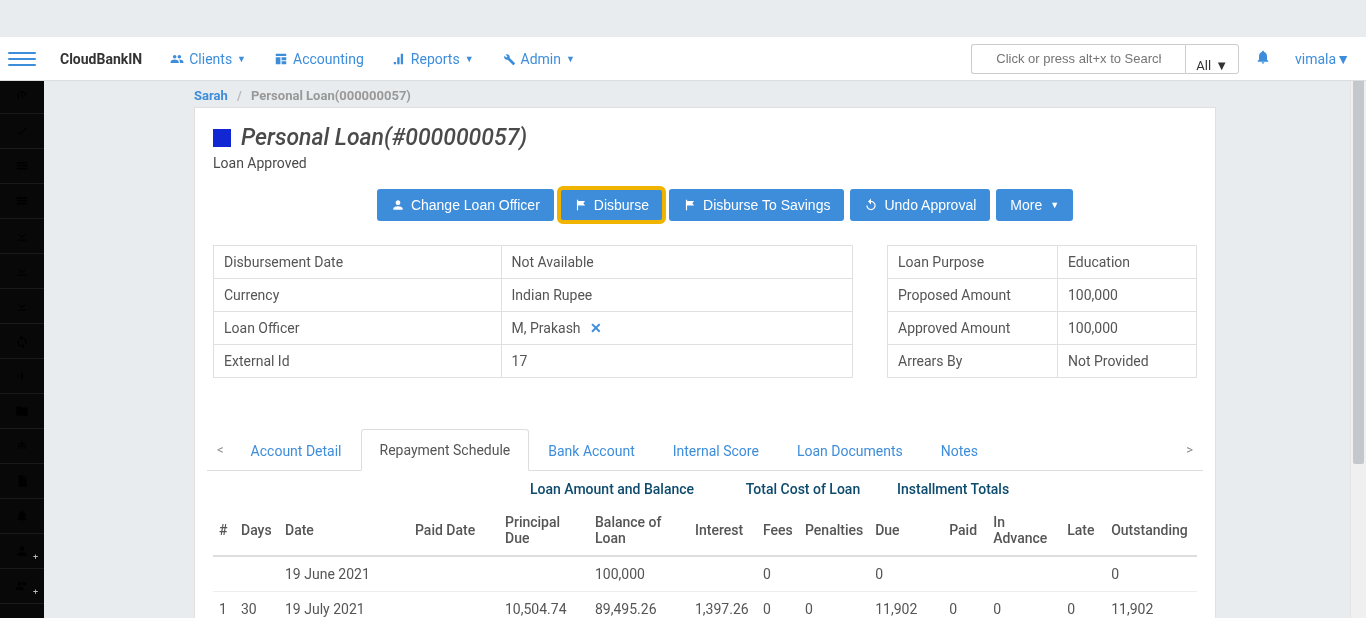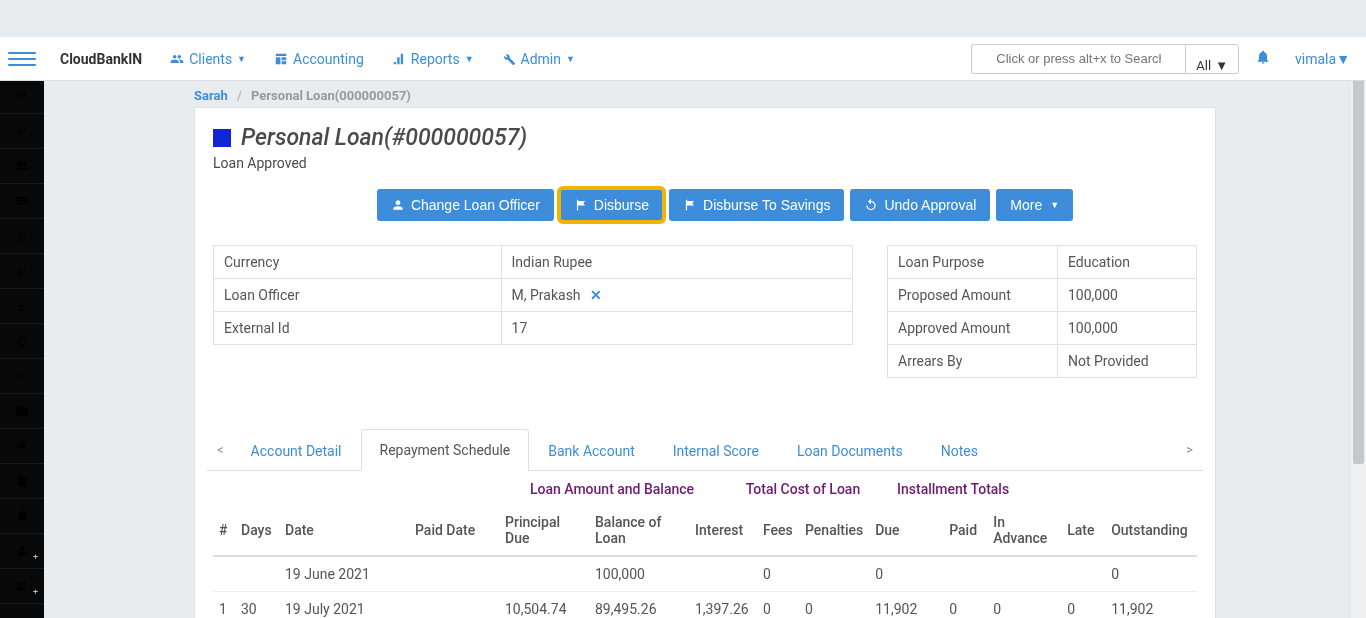--- a/index.html
+++ b/index.html
@@ -118,21 +118,21 @@
 .tabs .arrow.right { margin-left: auto; }
 .tab {
   color: #3d8ddb; padding: 12px 18px; cursor: pointer; font-size: 14px;
   border: 1px solid transparent; border-bottom: none; position: relative; top: 1px;
 }
 .tab.active {
   color: #555; border: 1px solid #ddd; border-bottom: 1px solid #fff;
   background: #fff; border-radius: 3px 3px 0 0;
 }
 
-.sched-header-row { display: flex; padding: 10px 18px 0 18px; color: #701a75; font-weight: 500; }
+.sched-header-row { display: flex; padding: 10px 18px 0 18px; color: #0c4a6e; font-weight: 500; }
 .sched-header-row .g1 { margin-left: 286px; width: 190px; text-align: center; }
 .sched-header-row .g2 { margin-left: 16px; width: 160px; text-align: center; }
 .sched-header-row .g3 { margin-left: 14px; width: 130px; }
 
 .sched-table { width: 100%; border-collapse: collapse; margin-top: 8px; }
 .sched-table th, .sched-table td {
   text-align: left; padding: 9px 6px; font-size: 14px; color: #555;
   border-bottom: 1px solid #eee;
 }
 .sched-table th { font-weight: 500; border-bottom: 2px solid #ddd; }
@@ -344,20 +344,24 @@
       </button>
       <button class="btn">
         <span>More</span>
         <span class="caret">▼</span>
       </button>
     </div>
 
     <div class="info-row">
       <table class="info-table left">
         <tbody>
+            <tr>
+          <td class="lbl">Disbursement Date</td>
+          <td>Not Available</td>
+        </tr>
         <tr>
           <td class="lbl">Currency</td>
           <td>Indian Rupee</td>
         </tr>
         <tr>
           <td class="lbl">Loan Officer</td>
           <td>
             <span>M, Prakash</span>
             <span class="remove-x">✕</span>
           </td>

